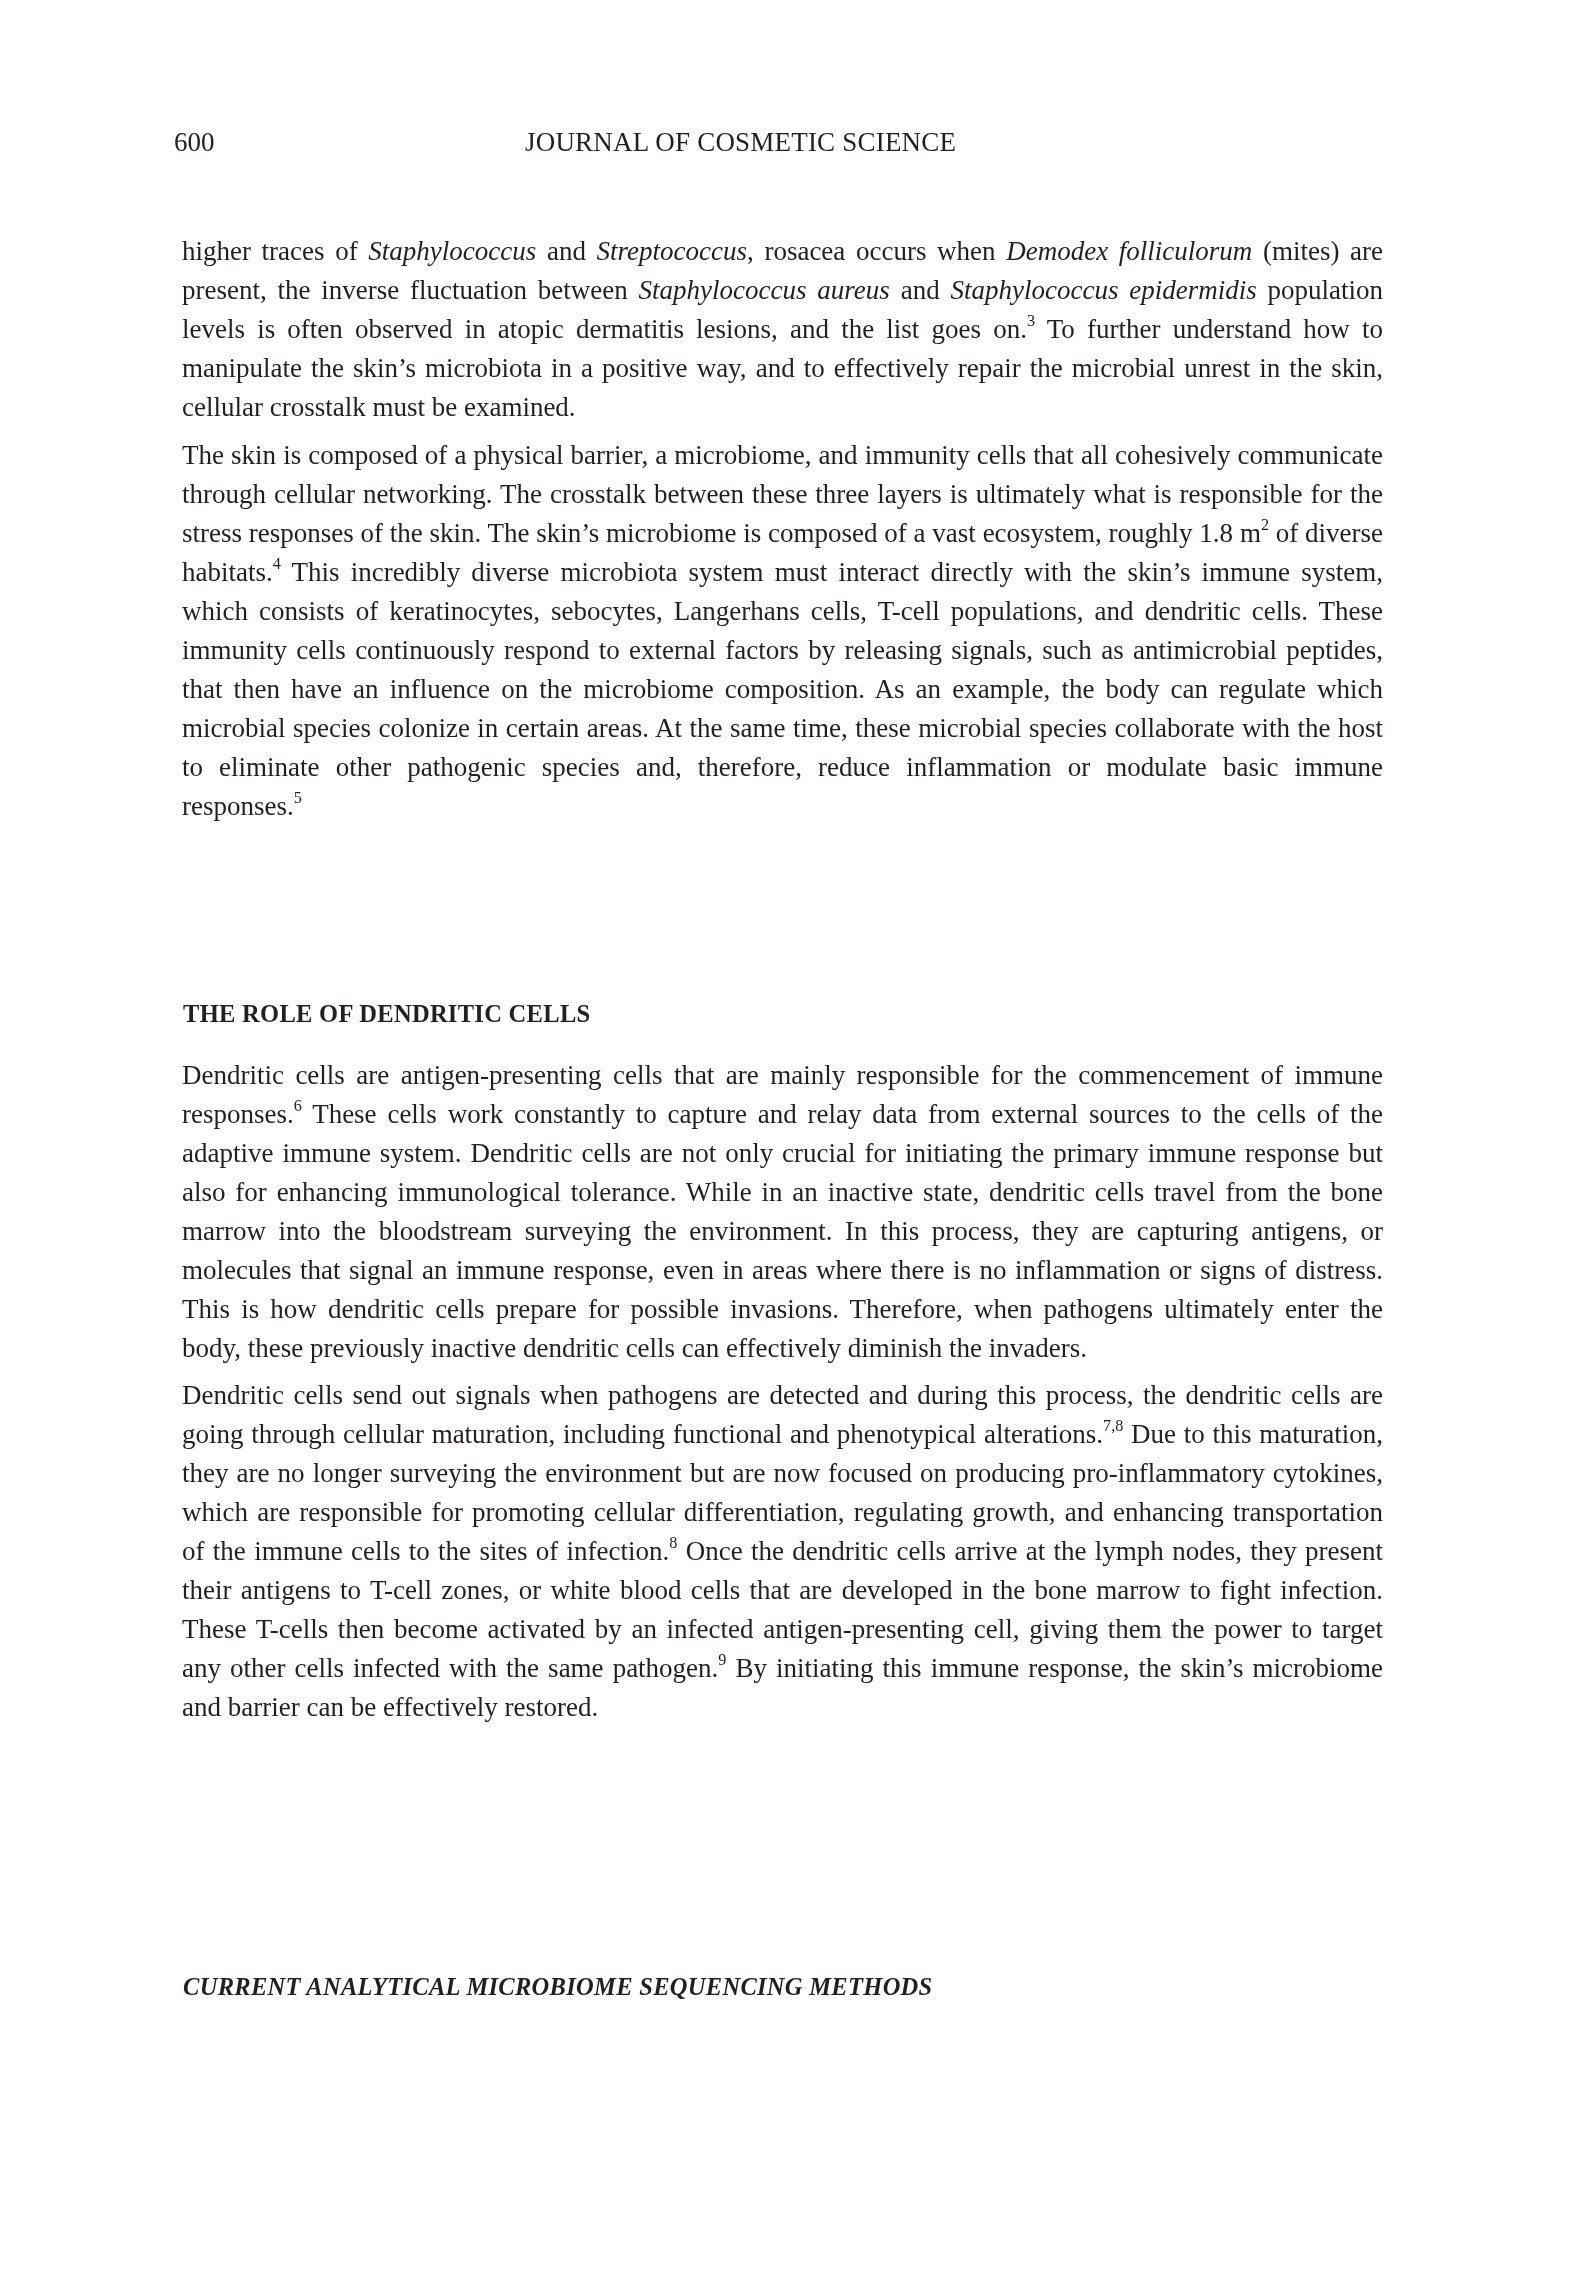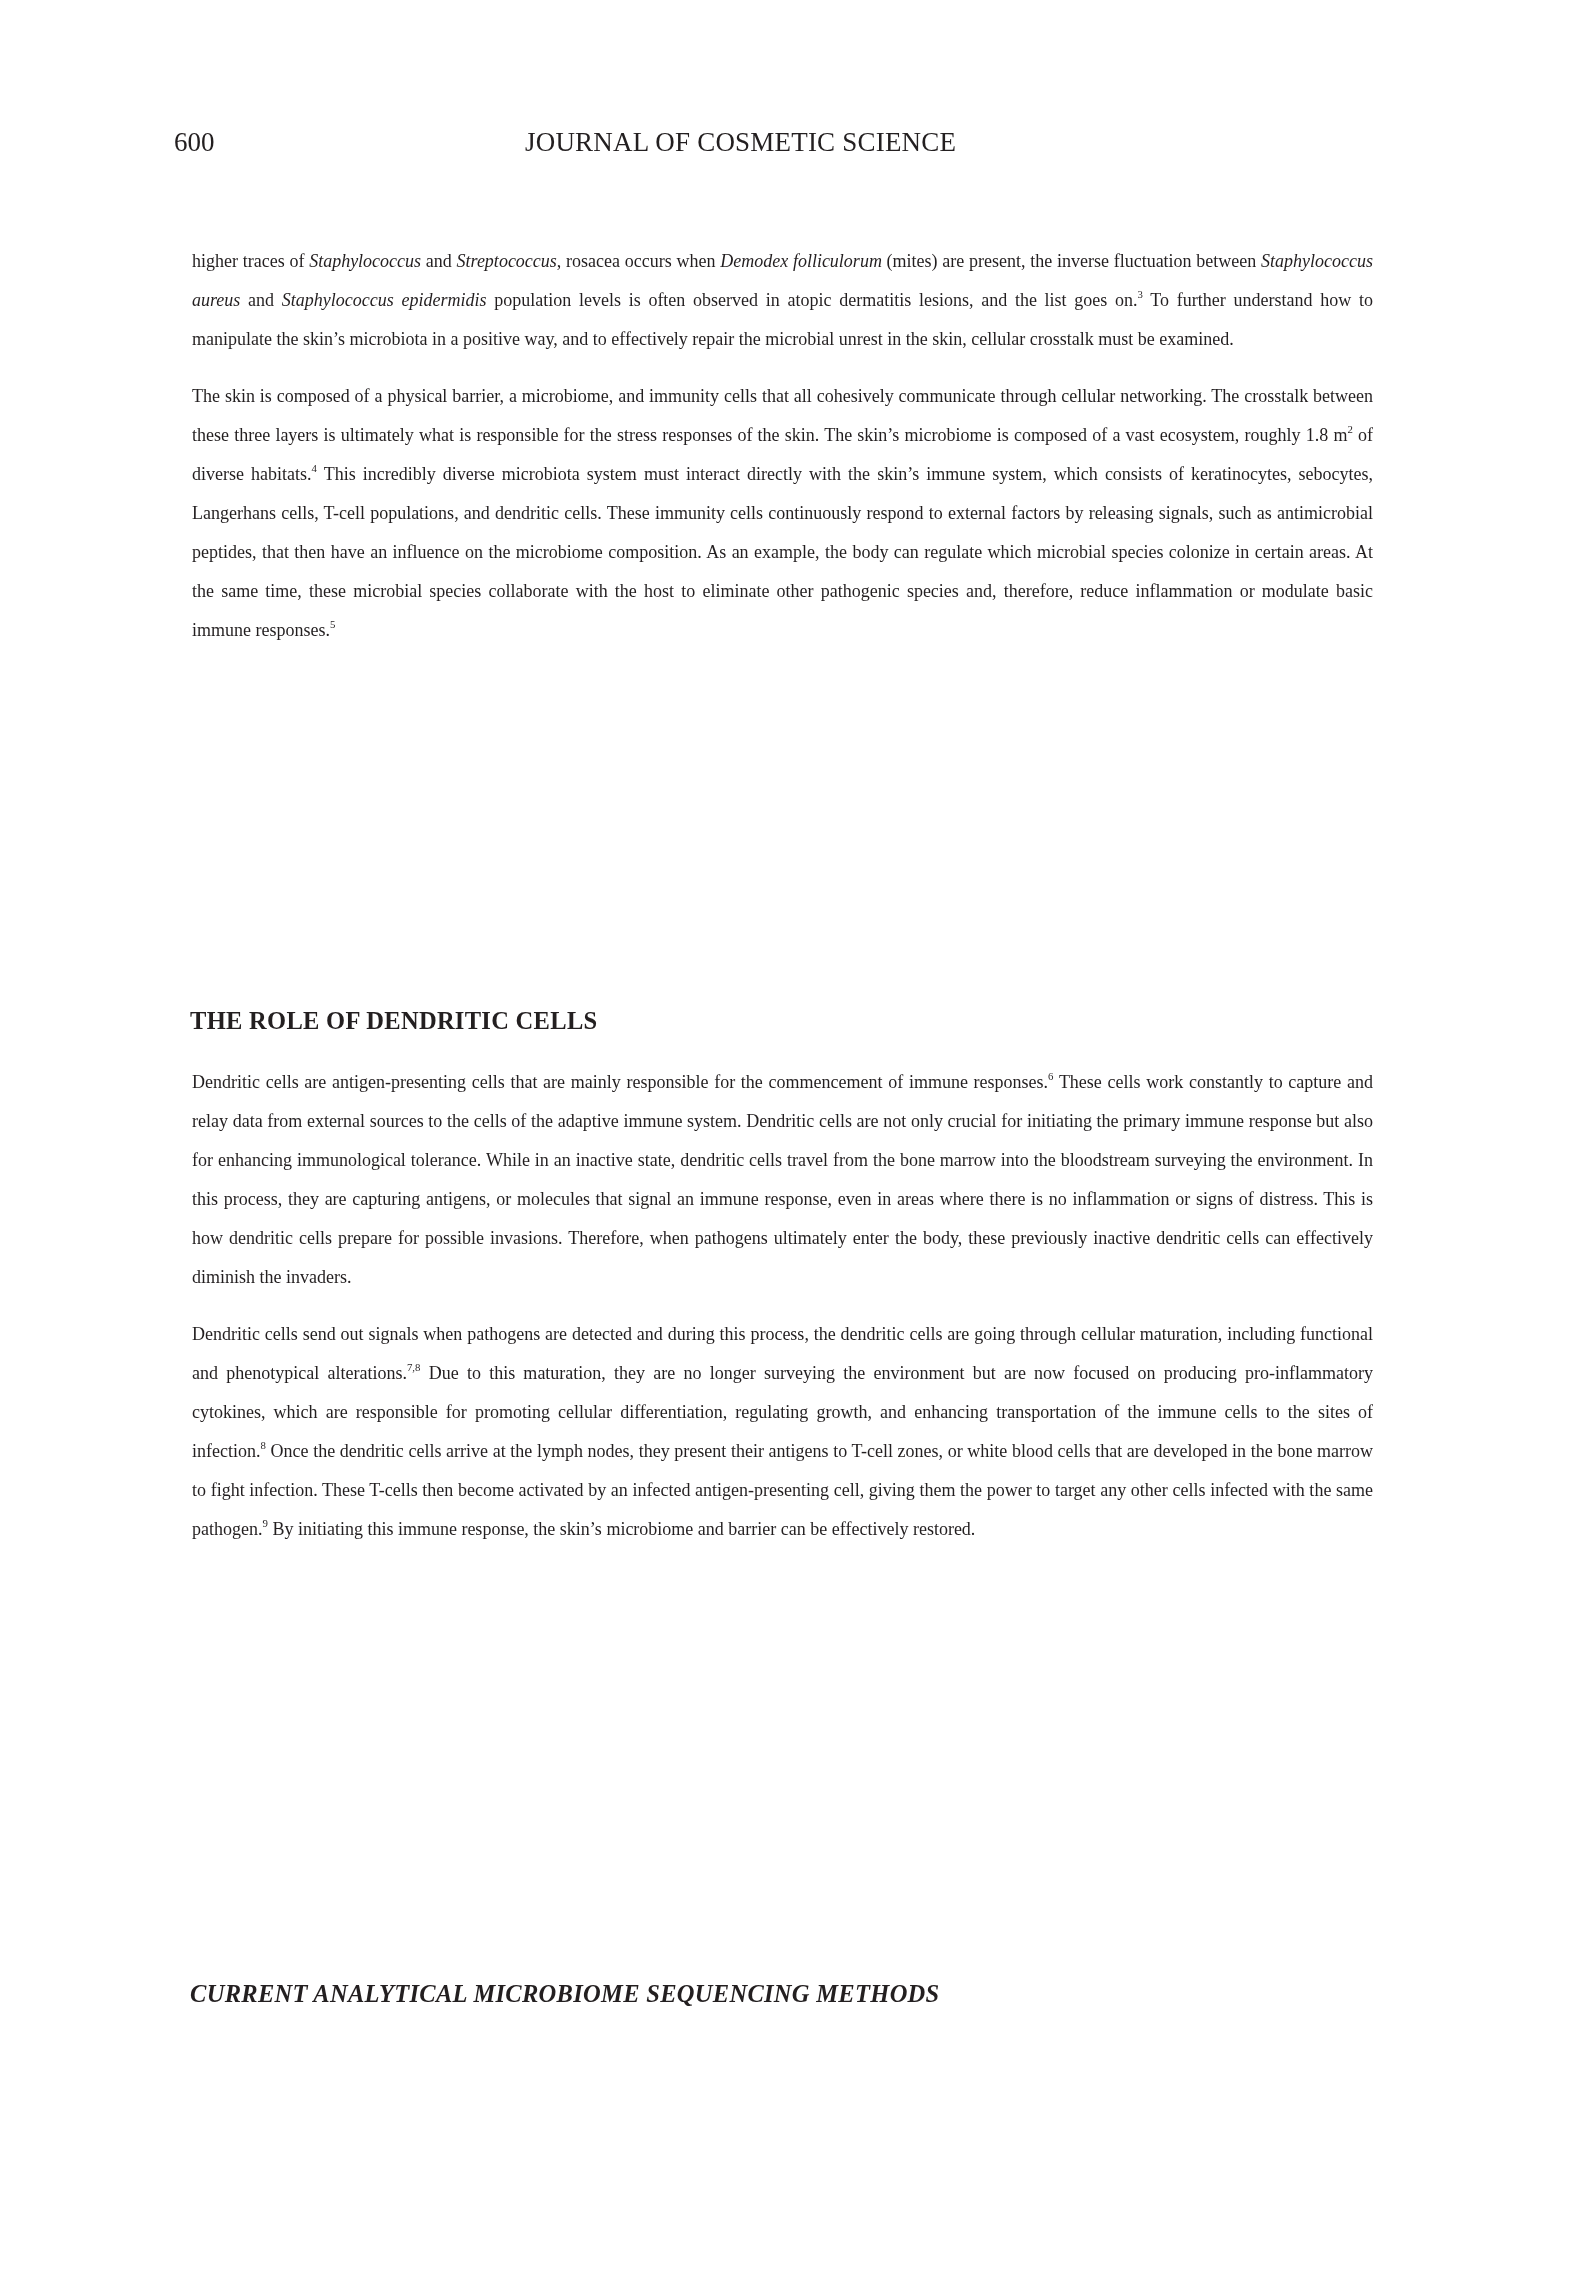--- a/index.html
+++ b/index.html
@@ -2,23 +2,23 @@
 <html style="font-size:15px"><head>
 <meta charset="utf-8">
 <style>
   html, body { margin: 0; padding: 0; background: #ffffff; }
   body { width: 1589px; height: 2295px; position: relative; overflow: hidden; color: #231f20; }
   .page { position: absolute; left: 174px; top: 0; width: 1217px; font-family: "Liberation Serif", "DejaVu Serif", serif; }
   .running-head { position: absolute; top: 127px; left: 0; width: 1217px; height: 38px; font-size: 27px; }
   .running-head .pagenum { position: absolute; left: 0; top: 0; }
   .running-head .journal { position: absolute; left: 351px; top: 0; letter-spacing: 0.2px; }
   .body { position: absolute; top: 224px; left: 0; width: 1217px; }
-  p { margin: 18px; font-size: 18px; line-height: 39px; text-align: justify; text-align-last: left; hyphens: none; }
+  p { margin: 8px; font-size: 27px; line-height: 39px; text-align: justify; text-align-last: left; hyphens: none; }
   p + p { margin-top: 8.5px; }
-  h2 { margin: 16px; font-size: 24.5px; font-weight: bold; letter-spacing: 0.3px; line-height: 39px; }
+  h2 { margin: 9px; font-size: 24.5px; font-weight: bold; letter-spacing: 0.3px; line-height: 39px; }
   .sec1 { position: absolute; top: 985px; left: 0; width: 1217px; }
   .sec2 { position: absolute; top: 1958px; left: 0; width: 1217px; font-style: italic; }
   .sec1 h2, .sec2 h2 { margin-bottom: 22.6px; }
   i { font-style: italic; }
   sup { font-size: 60%; line-height: 0; vertical-align: 0.75em; }
 </style>
 </head>
 <body>
 
 <div class="page">

